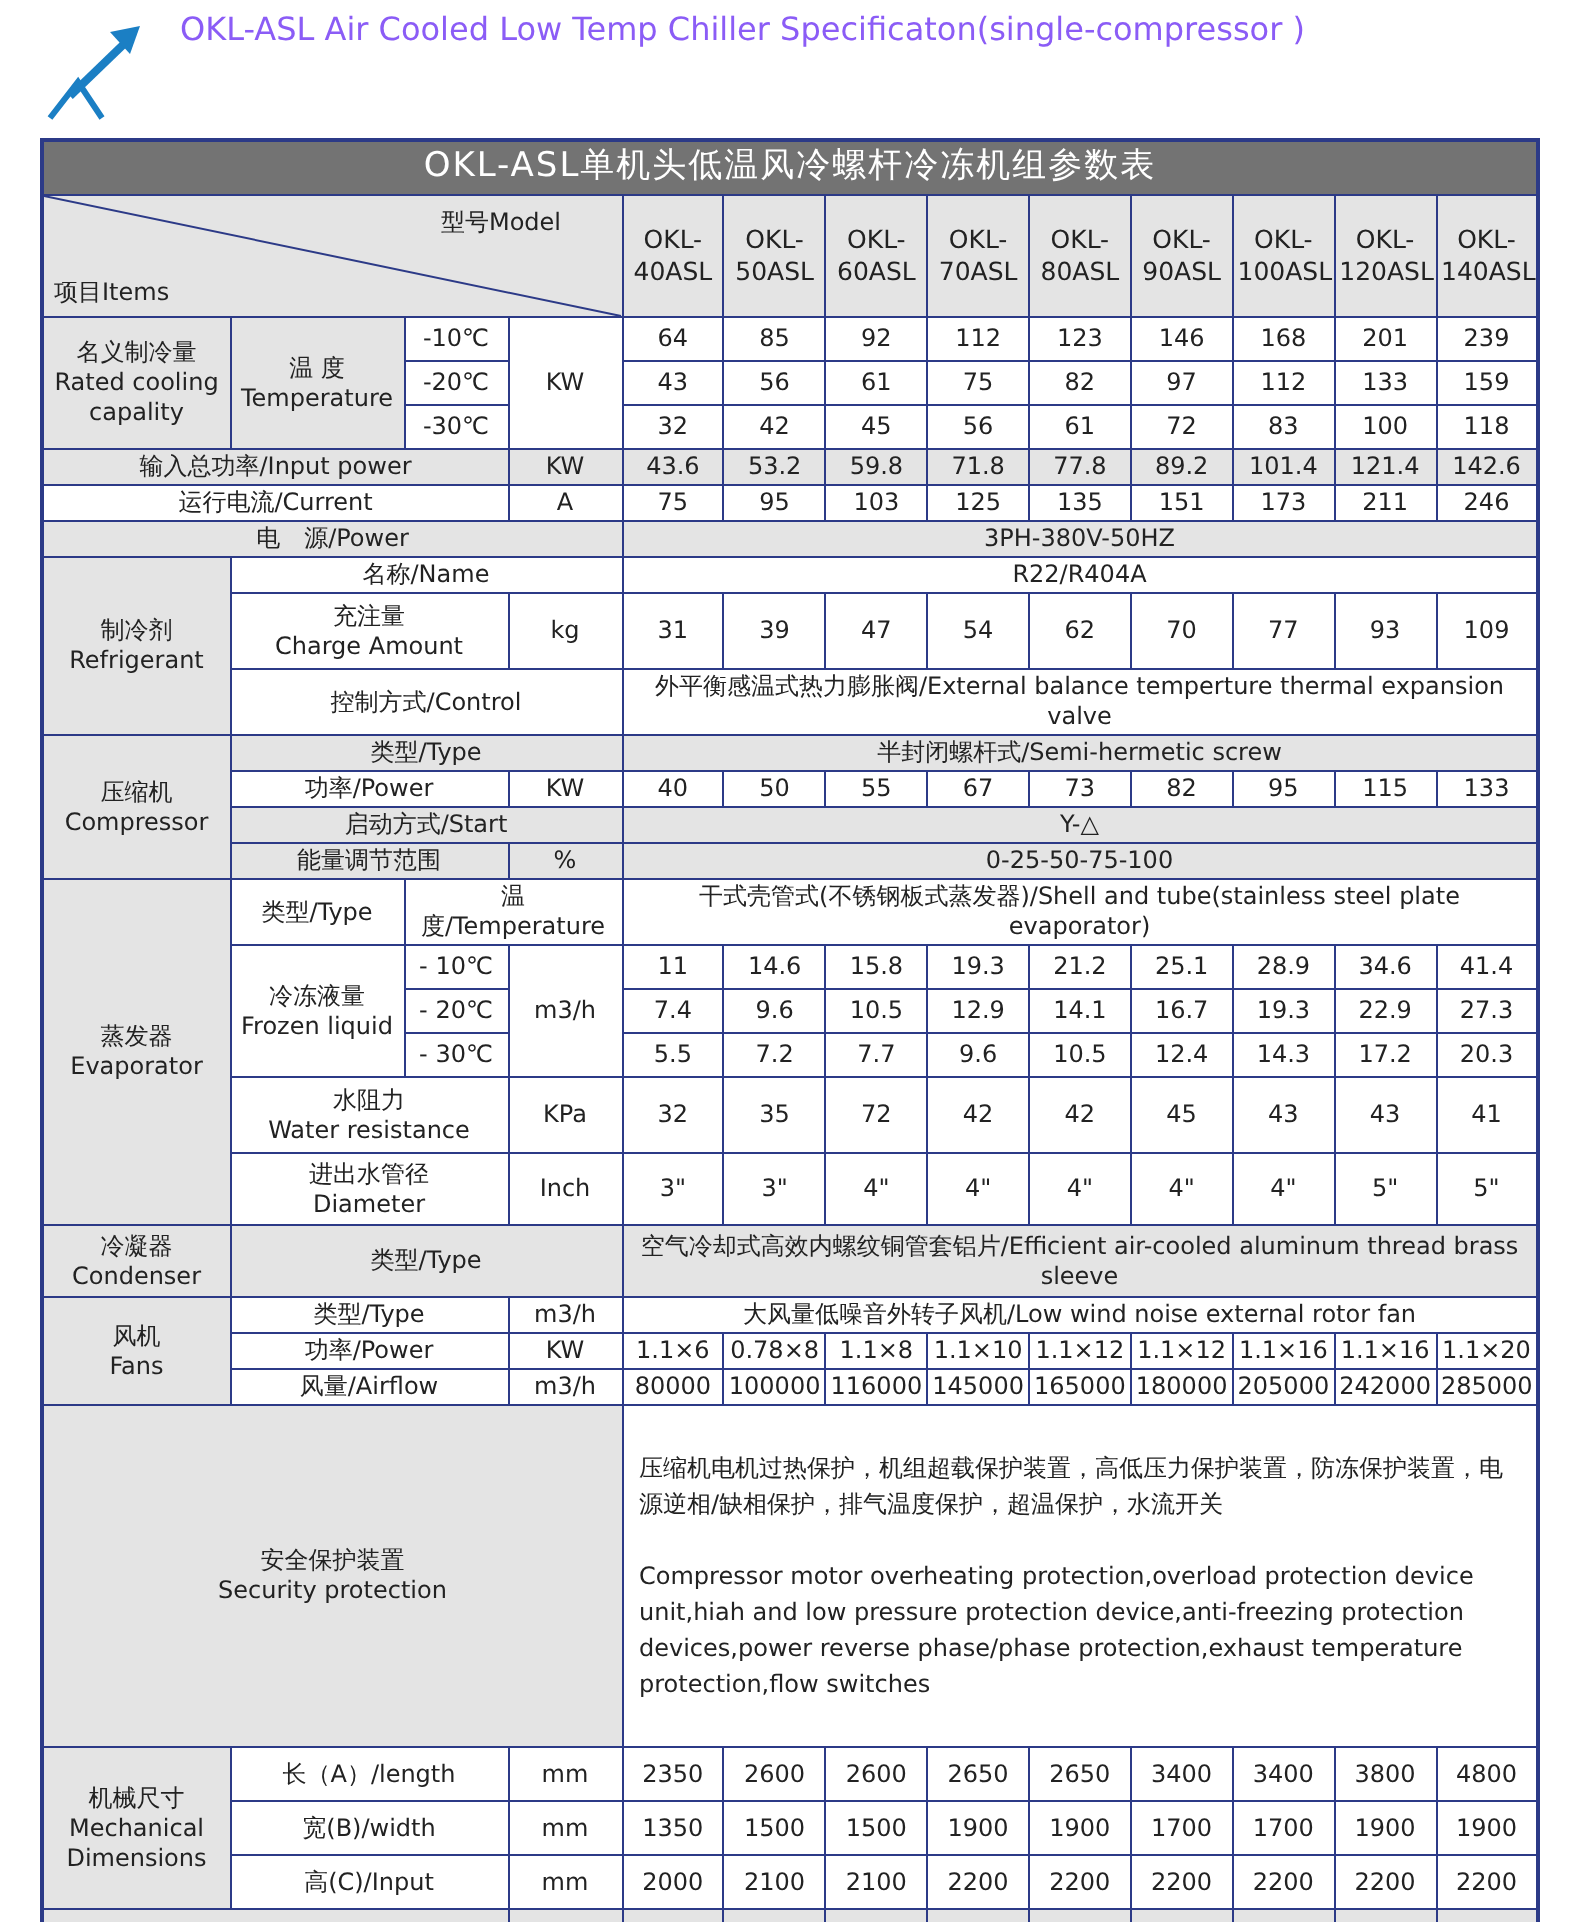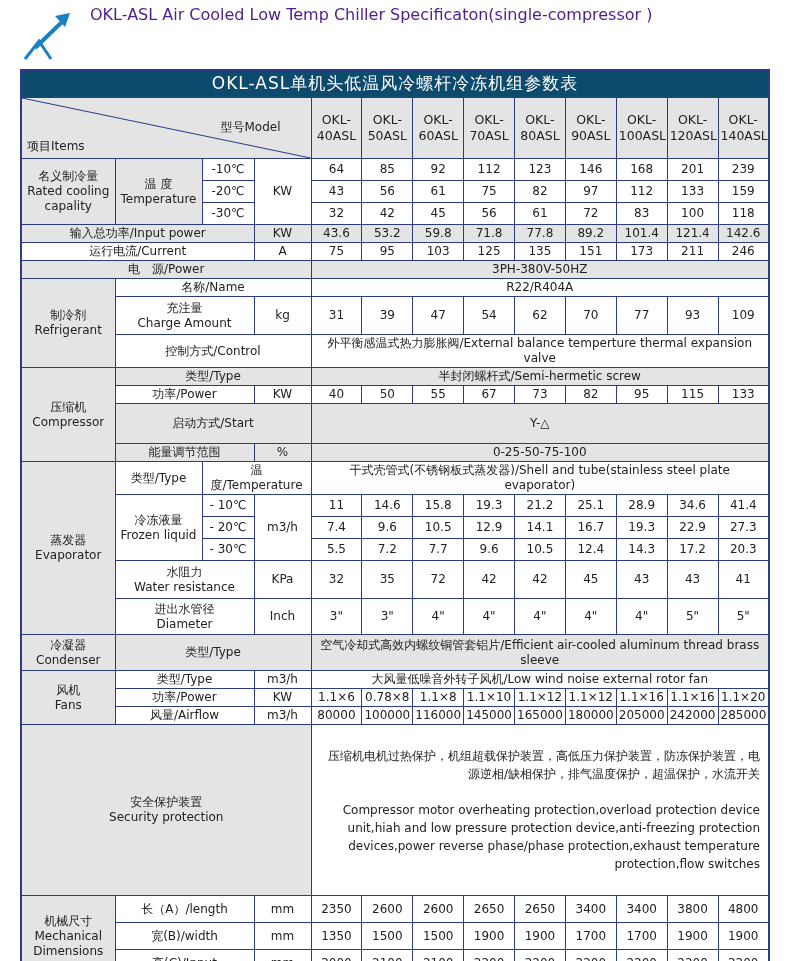--- a/index.html
+++ b/index.html
@@ -5,43 +5,43 @@
   html,body{margin:0;padding:0;}
   body{
     width:790px;height:961px;background:#ffffff;overflow:hidden;
     font-family:"DejaVu Sans","Liberation Sans",sans-serif;color:#1a1a1a;
   }
   
   .page-header{display:flex;align-items:flex-start;padding:5px 0 0 22px;height:60px;}
   .logo{width:62px;height:54px;flex:0 0 auto;margin-top:2px;}
   .titles{margin-left:6px;}
   .title-cn{font-size:23px;font-weight:bold;letter-spacing:1px;line-height:1.25;}
-  .title-en{font-size:16px;line-height:1.2;color:#4c1d95;}
+  .title-en{font-size:16px;line-height:1.2;color:#8b5cf6;}
   
   .tbl-wrap{margin:4px 0 0 20px;}
   table{border-collapse:collapse;table-layout:fixed;width:750px;border:2px solid #2c3a87;}
   td{border:1px solid #2c3a87;text-align:center;vertical-align:middle;
      font-size:12px;line-height:1.25;padding:1px 2px;white-space:pre-line;color:#222;
      overflow:hidden;}
-  tr.banner-row td{background:#0c4a6e;color:#ffffff;font-size:17px;letter-spacing:1px;
+  tr.banner-row td{background:#737373;color:#ffffff;font-size:17px;letter-spacing:1px;
      height:24px;padding:1px 0;white-space:nowrap;}
   tr.g td{background:#e4e4e4;}
   td.gc{background:#e4e4e4;}
   td.model-cell{font-size:12.5px;}
   
-  .h17{height:17px}.h18{height:18px}.h20{height:20px}.h22{height:22px}.h24{height:40px}
+  .h17{height:17px}.h18{height:18px}.h20{height:20px}.h22{height:22px}.h24{height:18px}
   .h27{height:27px}.h28{height:28px}.h36{height:36px}.h38{height:38px}
   .h40{height:40px}.h107{height:107px}
   
   td.diag{position:relative;padding:0;}
   .diag svg.diag-line{position:absolute;left:0;top:0;width:100%;height:100%;display:block;}
   .diag .diag-items{position:absolute;left:5px;bottom:4px;font-size:12px;}
-  .diag .diag-model{position:absolute;right:30px;top:22px;font-size:12px;}
+  .diag .diag-model{position:absolute;right:30px;top:6px;font-size:12px;}
   
-  td.sec{text-align:right;padding:4px 8px;line-height:1.5;font-size:12px;}
+  td.sec{text-align:left;padding:4px 8px;line-height:1.5;font-size:12px;}
   td.sec div{margin:0;}
 </style>
 </head>
 <body>
 
 <div class="page-header">
   <svg class="logo" viewBox="0 0 62 54">
     <line x1="13" y1="41" x2="41" y2="14" stroke="#1b7fc4" stroke-width="4"></line>
     <polygon points="48,6 33,9 43,20" fill="#1b7fc4"></polygon>
     <polyline points="3,52 17,34 29,52" fill="none" stroke="#1b7fc4" stroke-width="3"></polyline>

